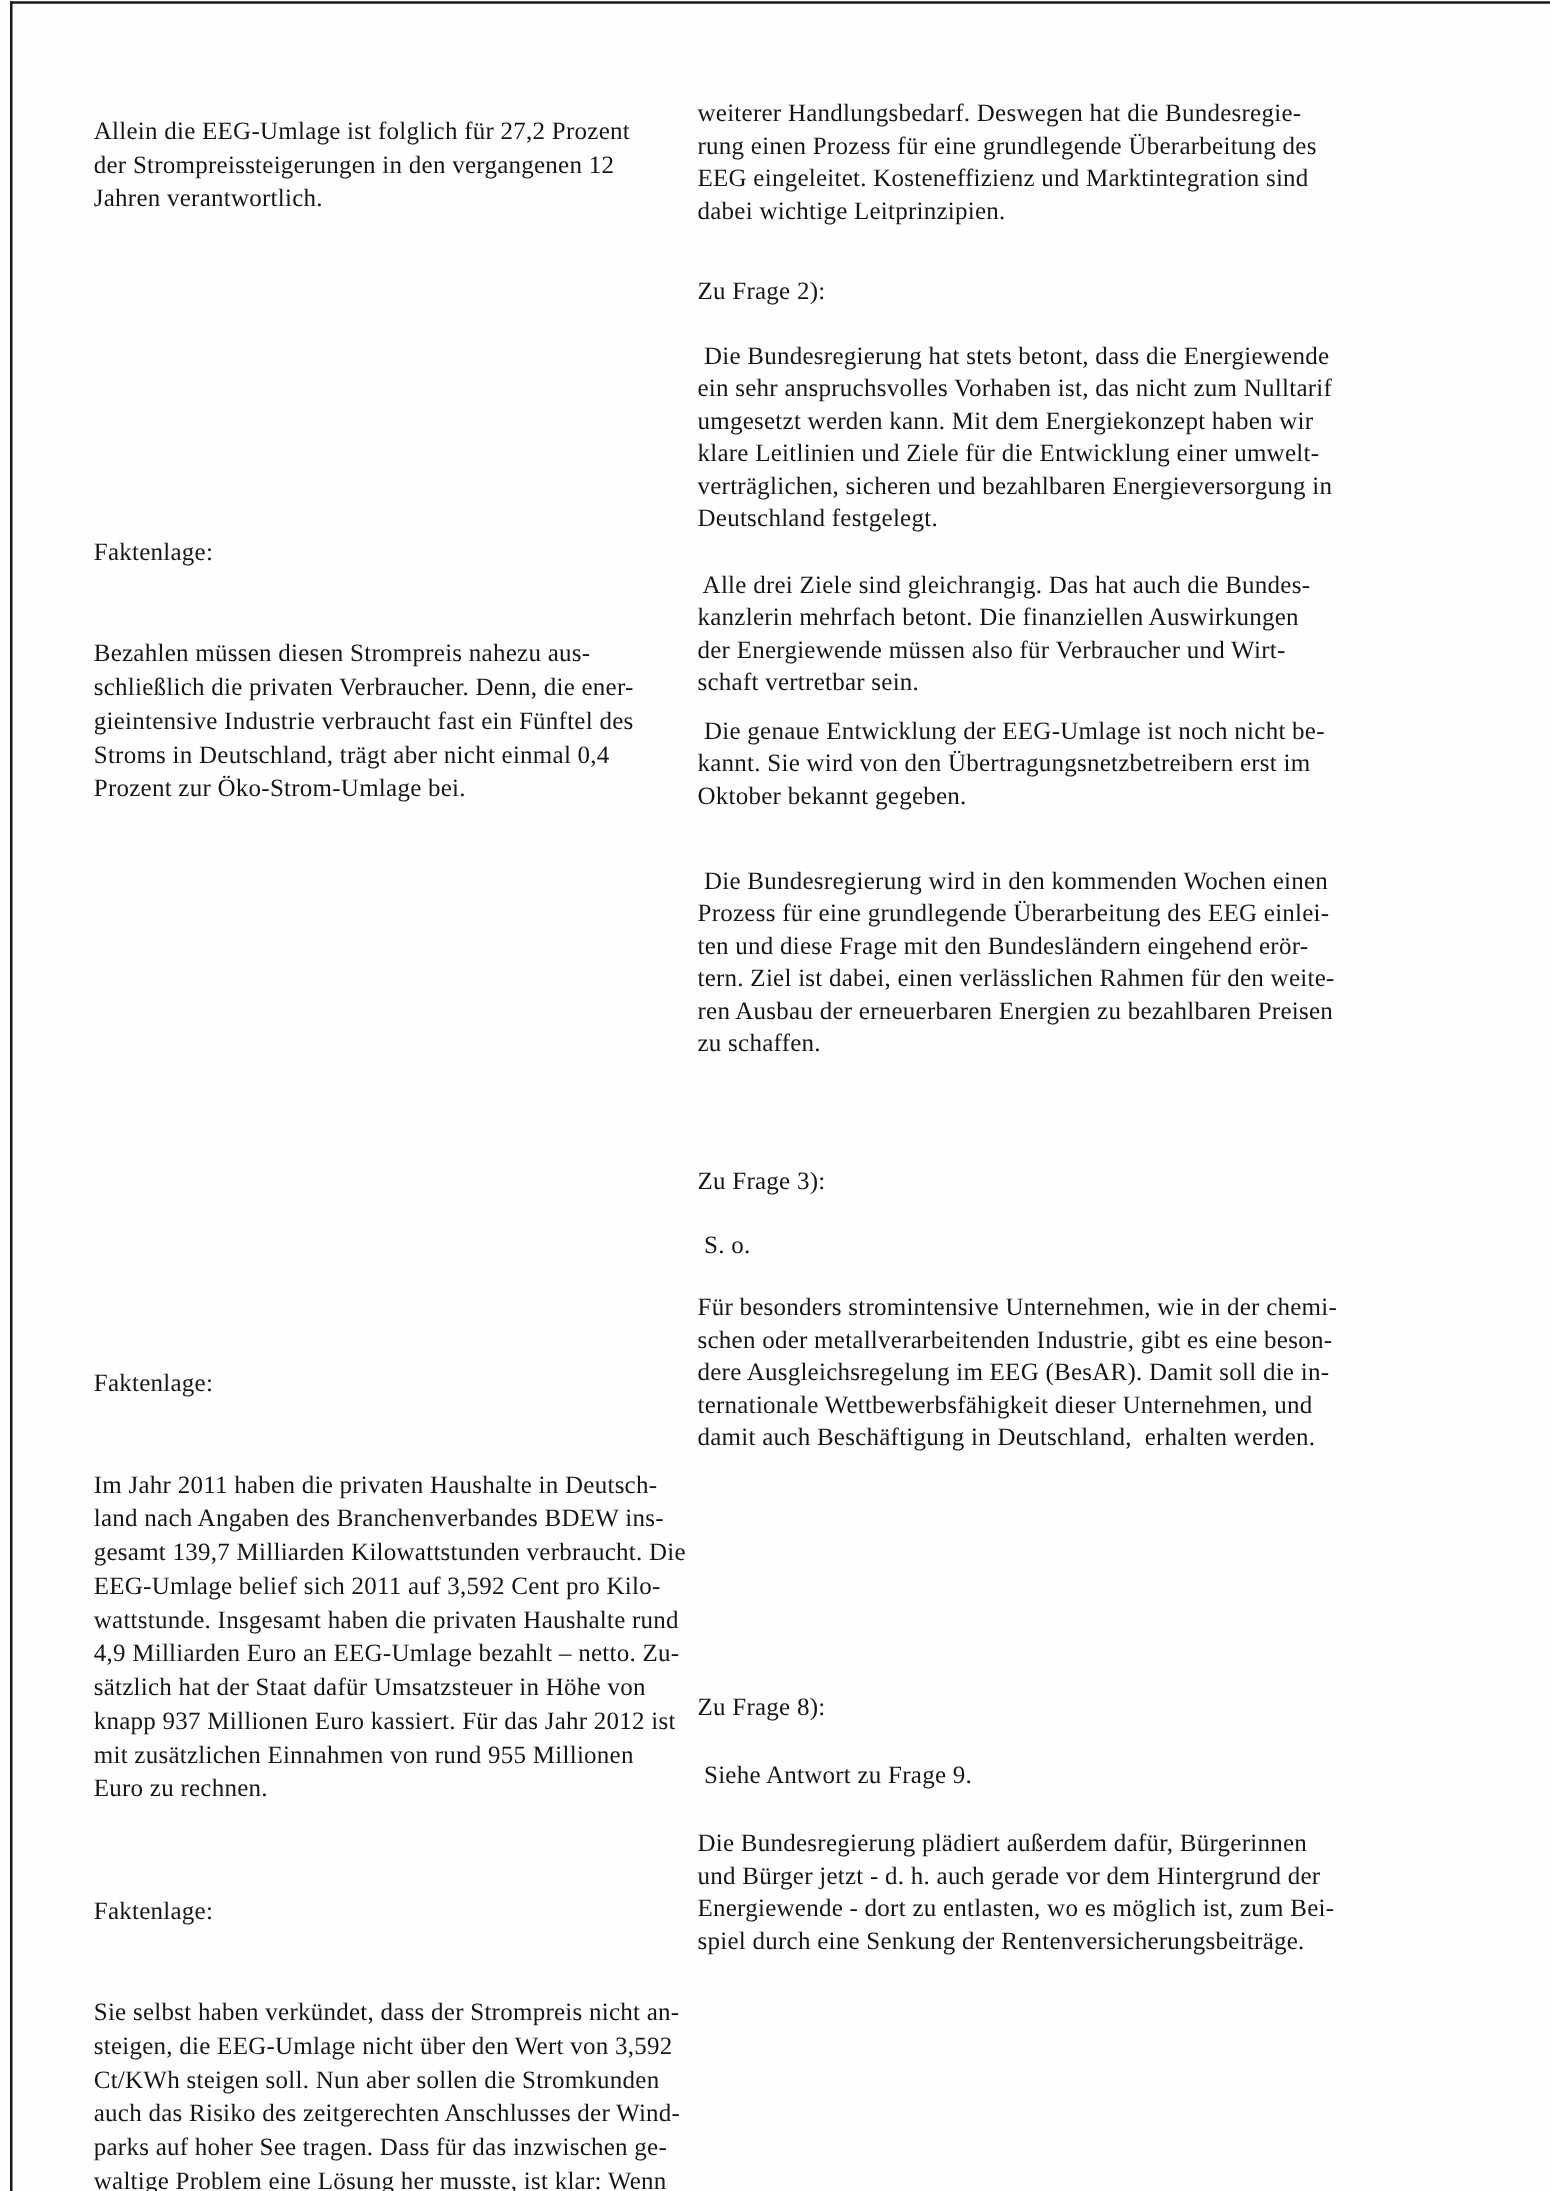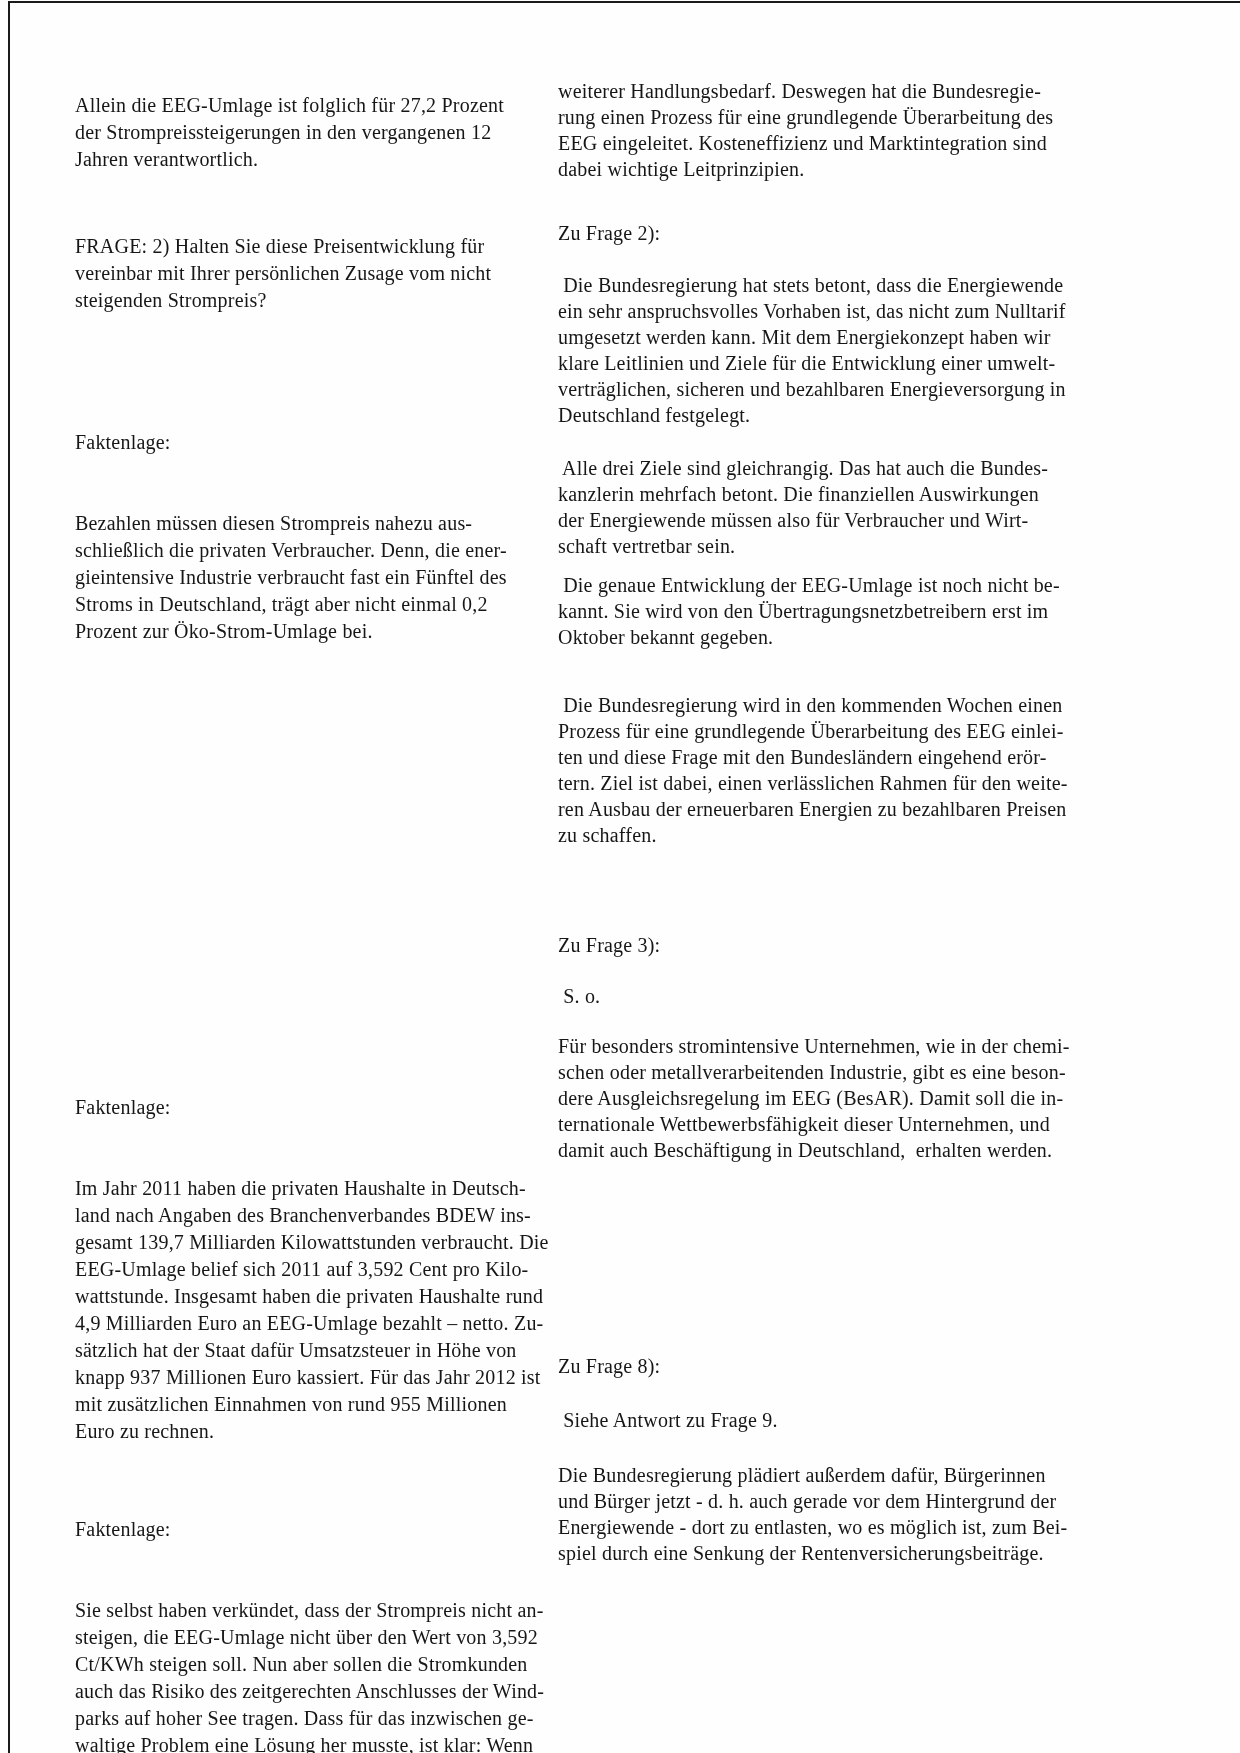--- a/index.html
+++ b/index.html
@@ -57,30 +57,27 @@
 
 <div class="page">
   <div class="frame-top"></div>
   <div class="frame-left"></div>
 
   <div class="col col-left">
     <div class="block" style="top:92px">Allein die EEG-Umlage ist folglich für 27,2 Prozent
 der Strompreissteigerungen in den vergangenen 12
 Jahren verantwortlich.</div>
 
-    <div class="block" style="top:233px">FRAGE: 2) Halten Sie diese Preisentwicklung für
-vereinbar mit Ihrer persönlichen Zusage vom nicht
-steigenden Strompreis?</div>
 
     <div class="block" style="top:375px">
       <div>Faktenlage:</div>
       <div>Bezahlen müssen diesen Strompreis nahezu aus-
 schließlich die privaten Verbraucher. Denn, die ener-
 gieintensive Industrie verbraucht fast ein Fünftel des
-Stroms in Deutschland, trägt aber nicht einmal 0,2
+Stroms in Deutschland, trägt aber nicht einmal 0,4
 Prozent zur Öko-Strom-Umlage bei.</div>
     </div>
 
 
     <div class="block" style="top:1040px">
       <div>Faktenlage:</div>
       <div>Im Jahr 2011 haben die privaten Haushalte in Deutsch-
 land nach Angaben des Branchenverbandes BDEW ins-
 gesamt 139,7 Milliarden Kilowattstunden verbraucht. Die
 EEG-Umlage belief sich 2011 auf 3,592 Cent pro Kilo-

